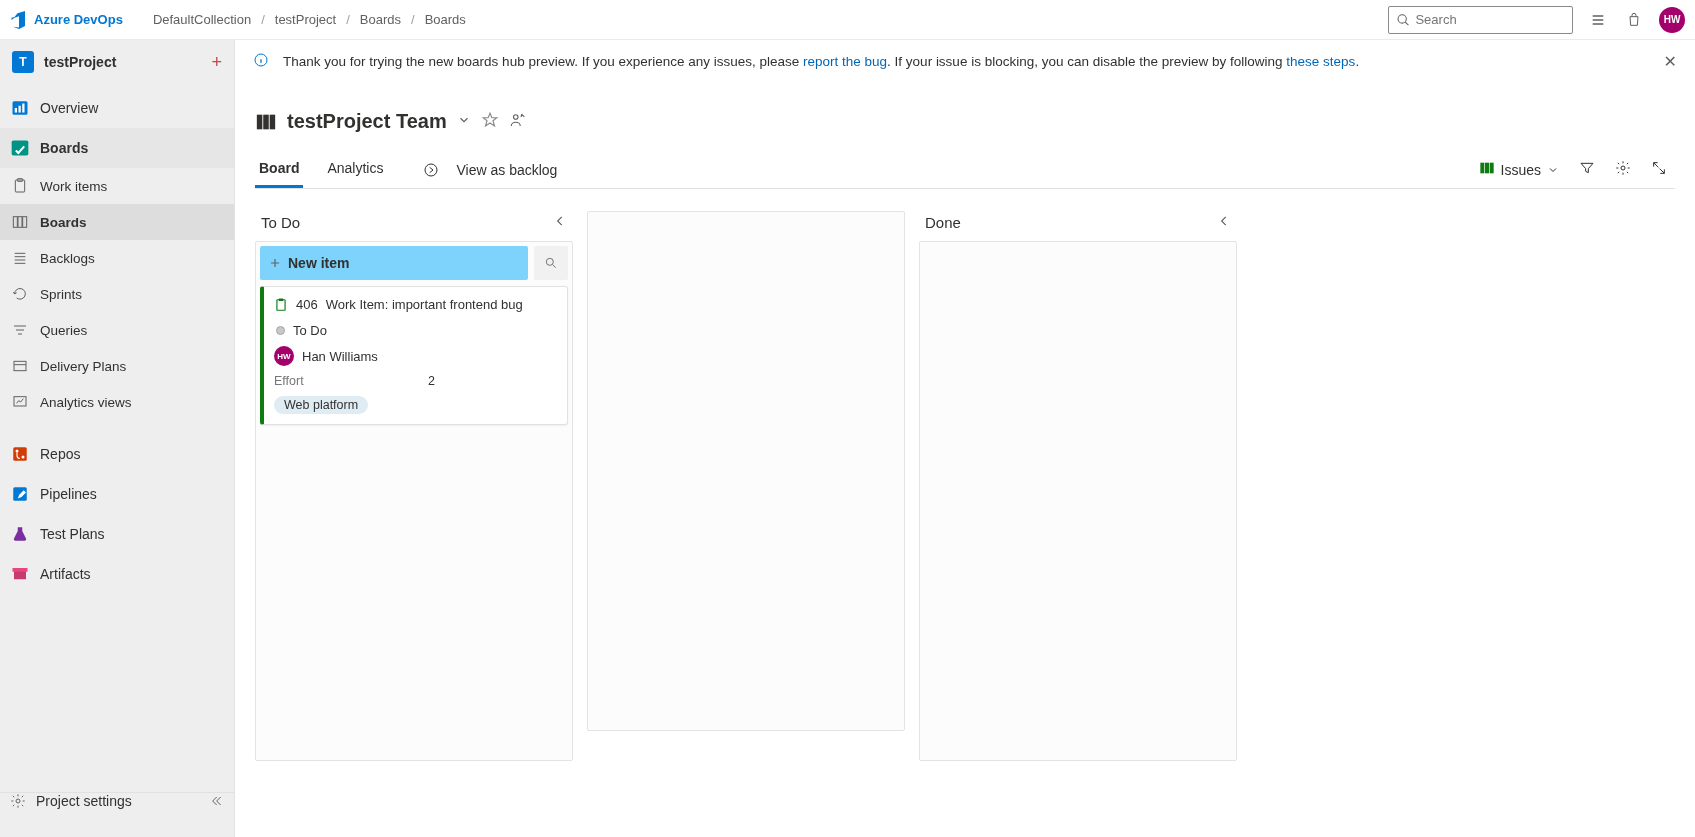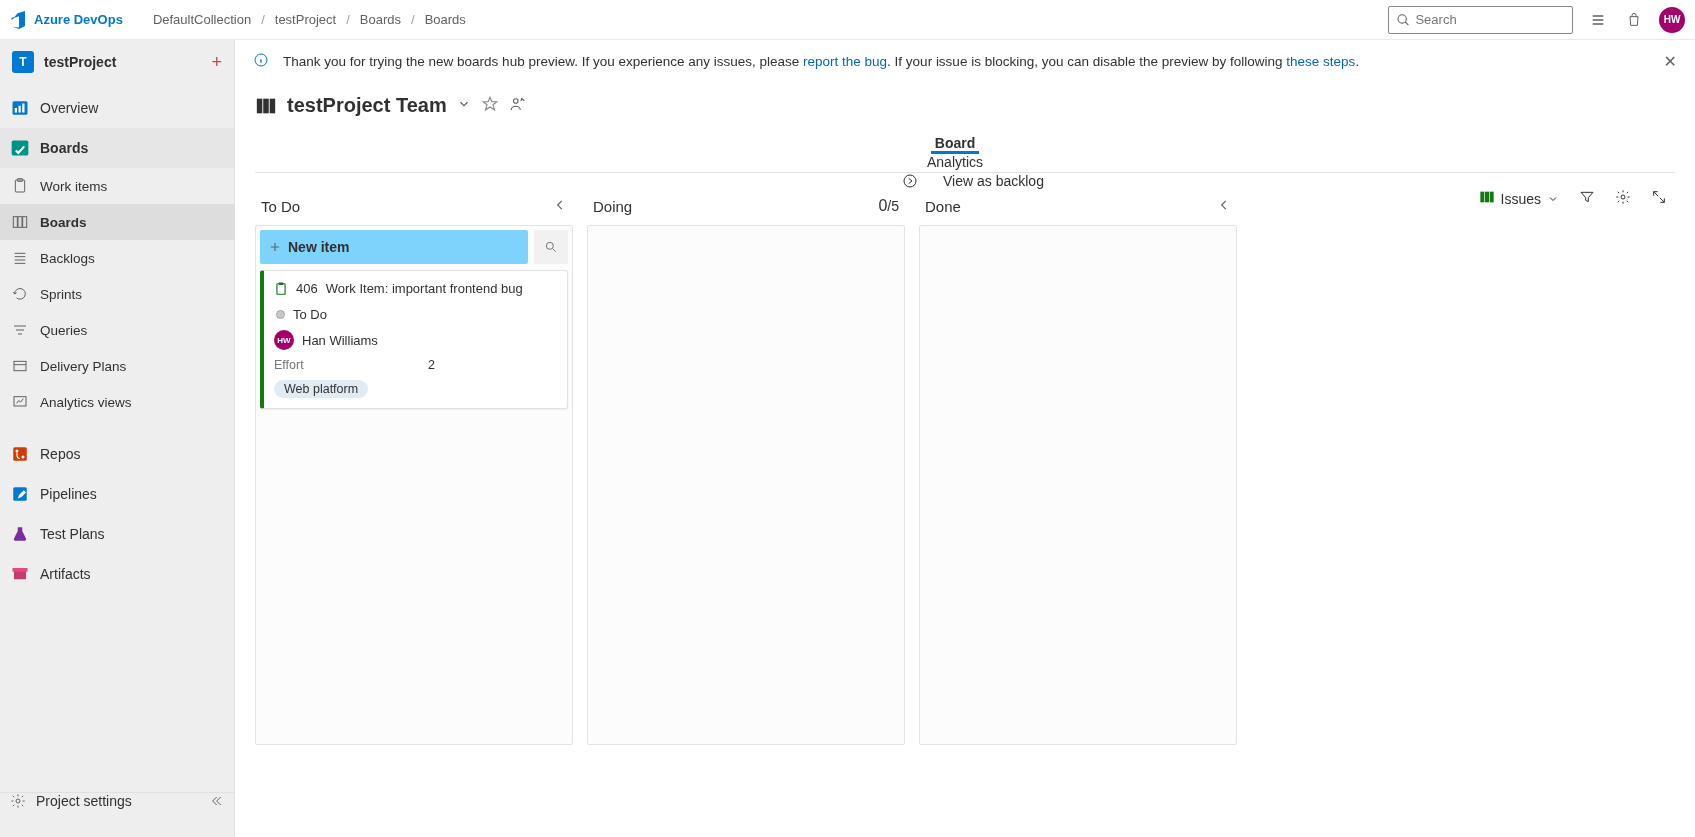--- a/index.html
+++ b/index.html
@@ -41,31 +41,31 @@
   .footer-collapse { margin-left:auto; color:#616161; }
 
   
   .main { flex:1; display:flex; flex-direction:column; overflow:hidden; }
   .banner { display:flex; align-items:center; padding:12px 18px; gap:14px; font-size:13.5px; color:#323130; border-bottom:1px solid transparent; }
   .banner .info-ic { color:#0078d4; }
   .banner .link { color:#0067b8; cursor:pointer; }
   .banner .close { margin-left:auto; cursor:pointer; color:#616161; font-size:16px; }
 
   .board-header { padding: 10px 20px 0 20px; }
-  .team-row { display:flex; align-items:center; gap:10px; }
+  .team-row { display:flex; align-items:center; gap:10px;margin-top:16px; }
   .team-icon { width:22px; height:22px; }
   .team-name { font-size:20px; font-weight:600; }
   .team-row .chev { color:#616161; cursor:pointer; }
   .team-row .star { color:#8a8886; cursor:pointer; }
   .team-row .people { color:#616161; cursor:pointer; }
 
-  .tabs-row { display:flex; align-items:center; margin-top:18px; border-bottom:1px solid #e1e1e1; height:38px;flex-direction:column; }
+  .tabs-row { display:flex; margin-top:18px; border-bottom:1px solid #e1e1e1; height:38px; }
   .tab { padding:0 4px; margin-right:20px; font-size:14px; color:#323130; cursor:pointer; height:100%; display:flex; align-items:center; border-bottom:3px solid transparent; }
   .tab.active { font-weight:600; border-bottom-color:#0078d4; }
-  .tab-backlog { display:flex; align-items:center; gap:25px; margin-left:16px; cursor:pointer; }
+  .tab-backlog { display:flex; align-items:center; gap:17px; margin-left:16px; cursor:pointer; }
   .tabs-right { margin-left:auto; display:flex; align-items:center; gap:20px; padding-right:8px; color:#323130; }
   .issues-btn { display:flex; align-items:center; gap:6px; cursor:pointer; font-size:14px; }
   .issues-btn .grid-ic { color:#107c10; }
   .tool-ic { cursor:pointer; color:#323130; }
 
   
   .board { flex:1; overflow:auto; padding:18px 20px; }
   .columns { display:flex; gap:14px; align-items:flex-start; }
   .col { width:318px; display:flex; flex-direction:column; }
   .col-header { display:flex; align-items:center; height:30px; padding:0 6px; font-size:15px; }
@@ -392,24 +392,20 @@
                 <span class="val">2</span>
               </div>
               <div class="tag-row">
                 <span class="tag-chip">Web platform</span>
               </div>
             </div>
           </div>
         </div>
 
         <div class="col">
-          <div class="col-header">
-            <span>Doing</span>
-            <span class="col-count"><span class="zero">0</span><span>/5</span></span>
-          </div>
           <div class="col-body"></div>
         </div>
 
         <div class="col">
           <div class="col-header">
             <span>Done</span>
             <span class="col-collapse"><svg width="14" height="14" viewBox="0 0 24 24">
                   <path d="M15 5l-7 7 7 7" fill="none" stroke="#616161" stroke-width="2"></path>
                 </svg></span>
           </div>

